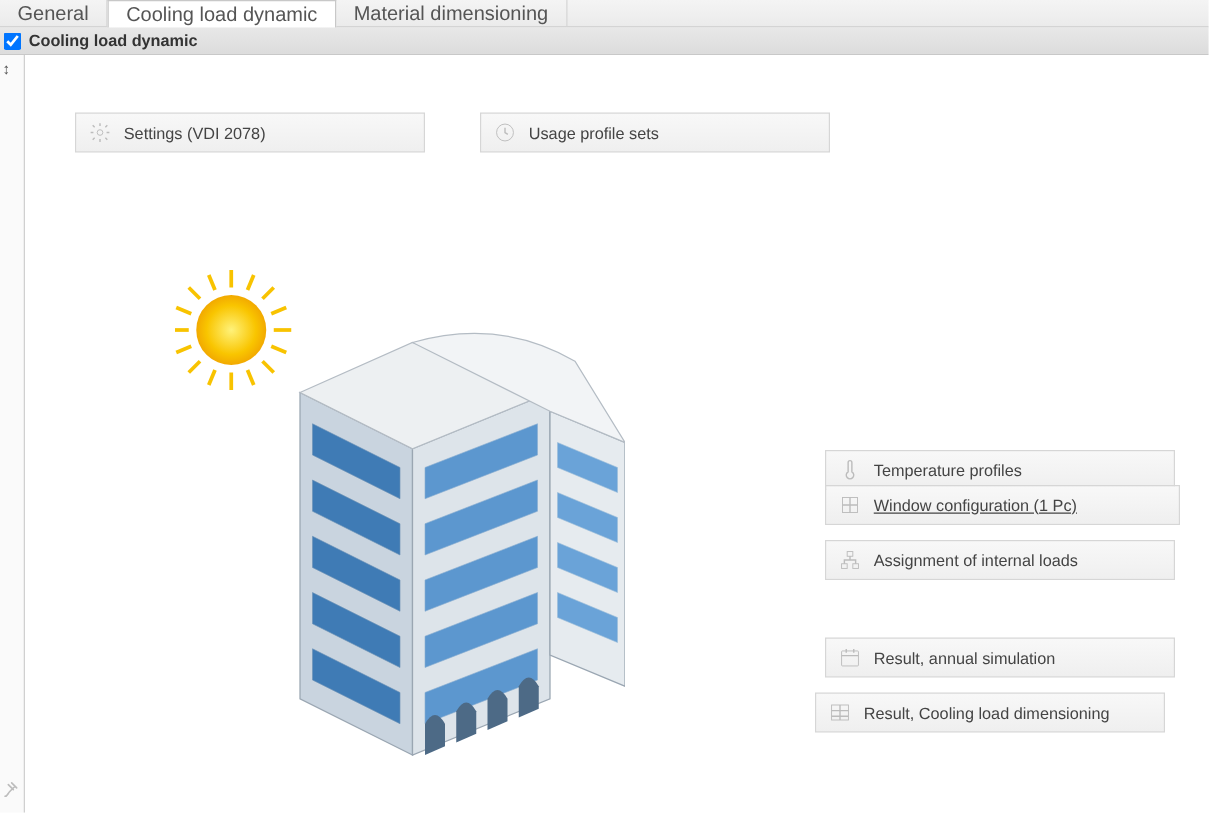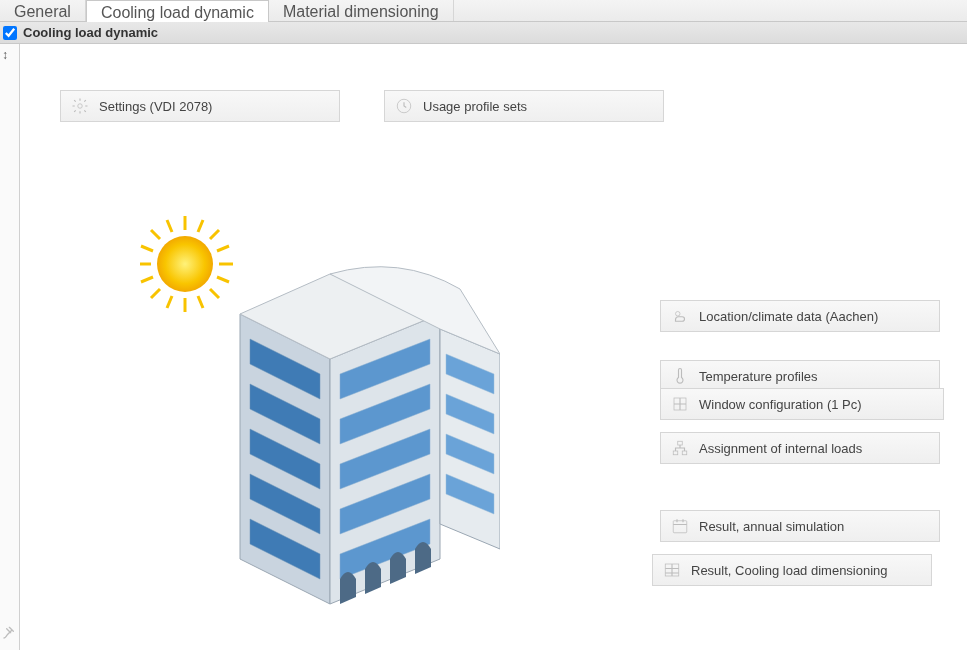--- a/index.html
+++ b/index.html
@@ -116,40 +116,31 @@
     <span class="ic">
       <svg width="18" height="18" viewBox="0 0 24 24">
           <circle cx="12" cy="12" r="9"></circle>
           <path d="M12 7v5l3 2" stroke-width="1.5"></path>
         </svg>
     </span>
     <span>Usage profile sets</span>
   </div>
 
 
-  <div class="big-btn" style="left:640px; top:256px; width:280px;">
-    <span class="ic">
-      <svg width="18" height="18" viewBox="0 0 24 24">
-          <circle cx="9" cy="9" r="3"></circle>
-          <path d="M6 17a4 4 0 0 1 4-4h5a3 3 0 0 1 0 6H6z" stroke-width="1.5"></path>
-        </svg>
-    </span>
-    <span>Location/climate data (Aachen)</span>
-  </div>
 
   <div class="big-btn" style="left:640px; top:300px; width:280px;margin-top:16px;">
     <span class="ic">
       <svg width="18" height="18" viewBox="0 0 24 24">
           <path d="M10 4a2 2 0 0 1 4 0v10a4 4 0 1 1-4 0V4z" stroke-width="1.5"></path>
         </svg>
     </span>
     <span>Temperature profiles</span>
   </div>
 
-  <div class="big-btn" style="left:640px; top:344px; width:284px;">
+  <div class="big-btn" style="left:640px; top:344px; width:284px;text-decoration:underline;">
     <span class="ic">
       <svg width="18" height="18" viewBox="0 0 24 24">
           <rect x="4" y="4" width="16" height="16"></rect>
           <path d="M12 4v16M4 12h16" stroke-width="1.5"></path>
         </svg>
     </span>
     <span>Window configuration (1 Pc)</span>
   </div>
 
   <div class="big-btn" style="left:640px; top:388px; width:280px;">

